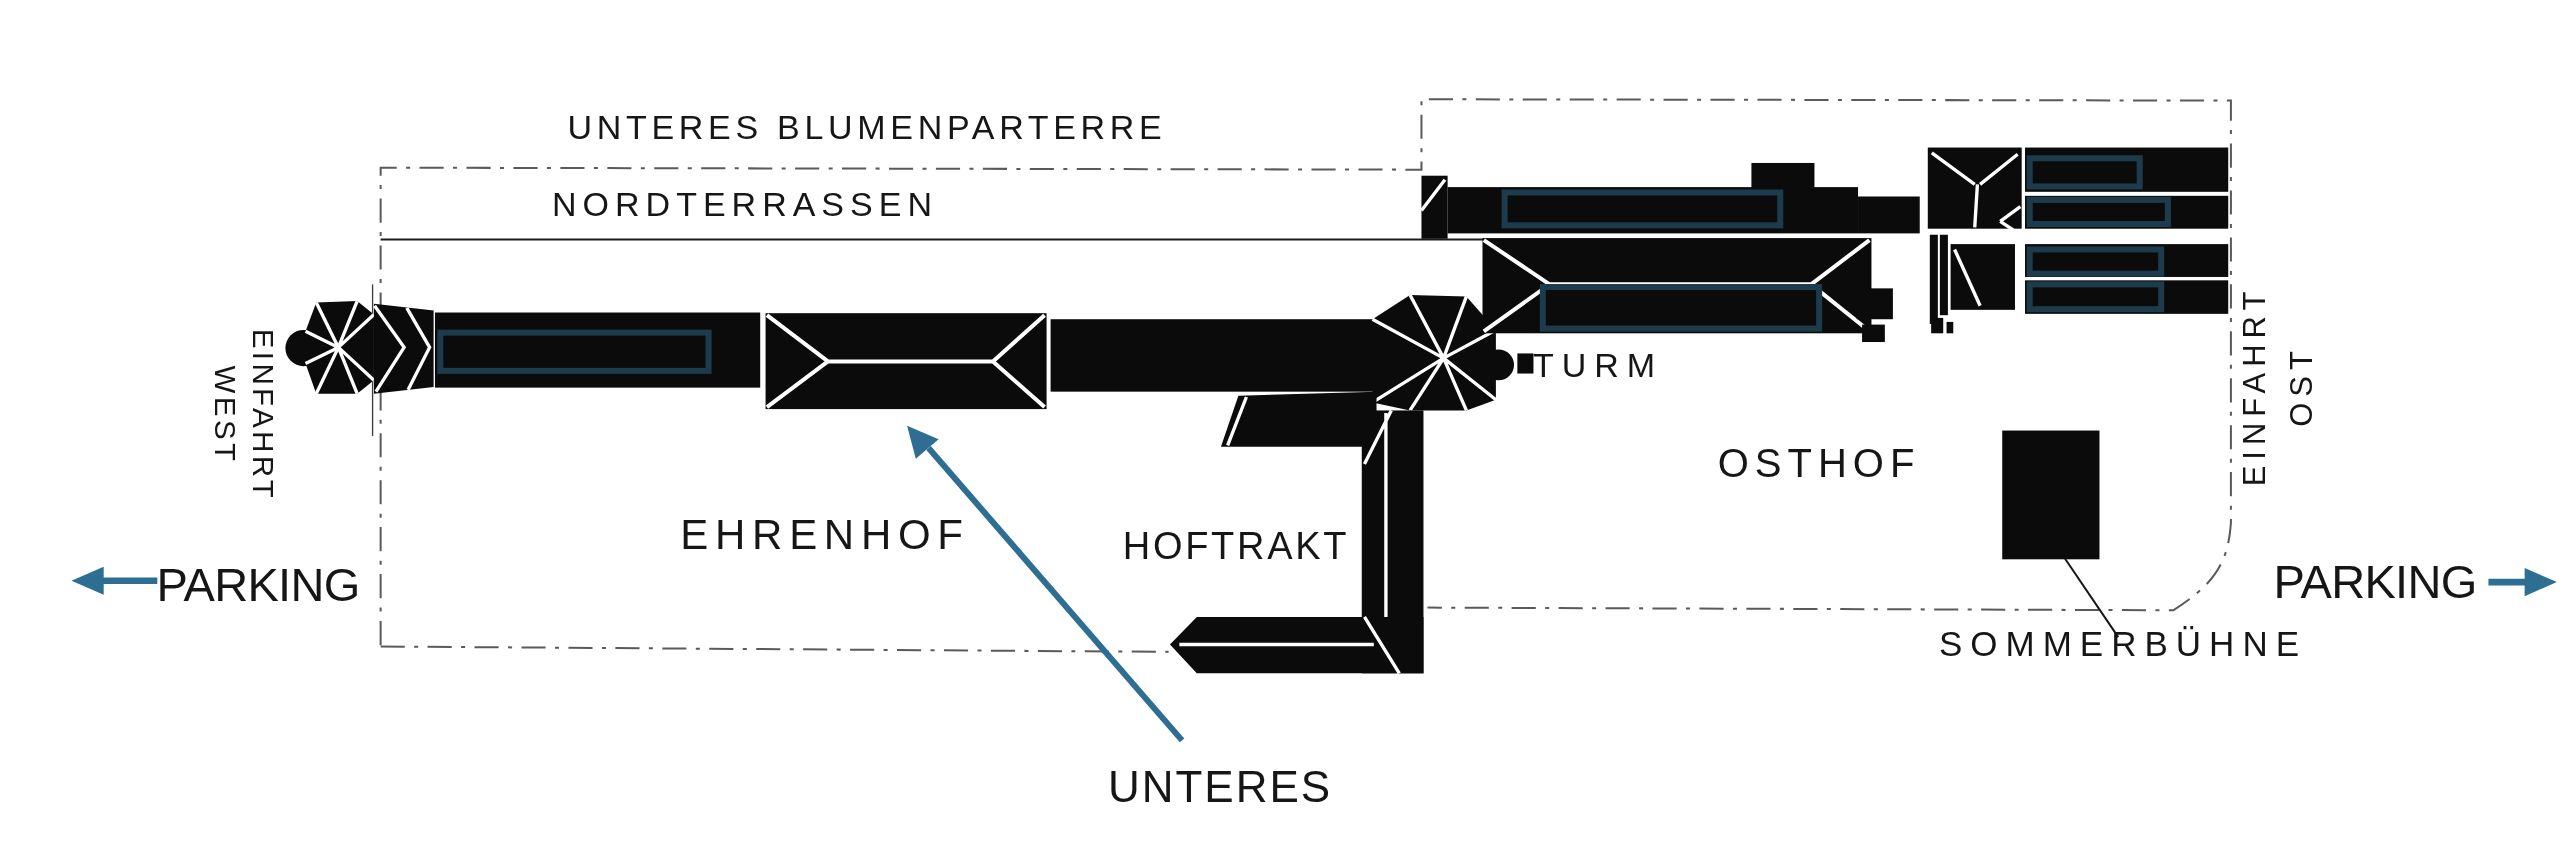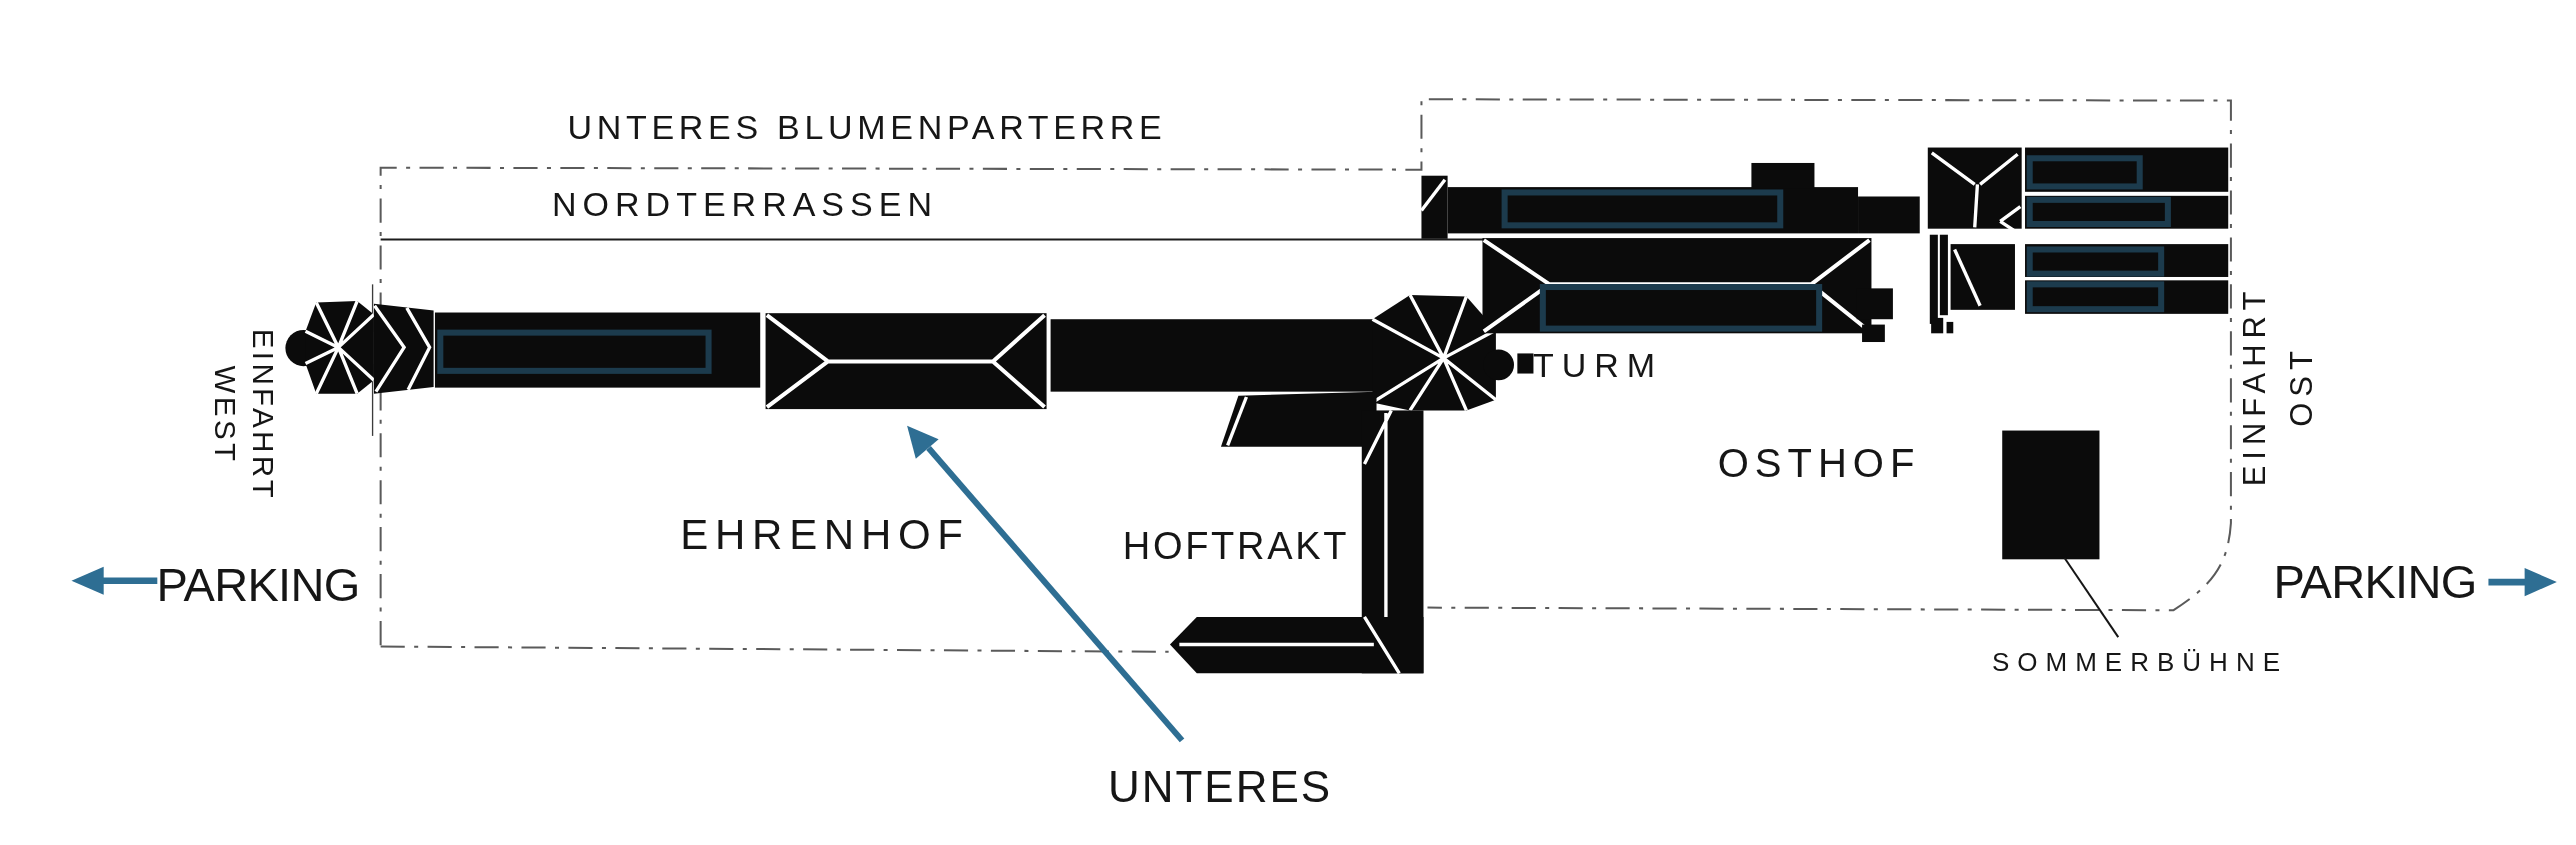--- a/index.html
+++ b/index.html
@@ -106,21 +106,21 @@
   <div class="lbl" style="left:867px;top:127px;font-size:34px;letter-spacing:4.7px;">UNTERES BLUMENPARTERRE</div>
 
   <div class="lbl" style="left:745px;top:204px;font-size:34px;letter-spacing:6px;">NORDTERRASSEN</div>
 
 
 
   <div class="lbl" style="left:1598px;top:365px;font-size:34px;letter-spacing:8px;">TURM</div>
 
   <div class="lbl" style="left:1819px;top:463px;font-size:40px;letter-spacing:6px;text-align:center;">OSTHOF</div>
 
-  <div class="lbl" style="left:2123px;top:662px;font-size:26px;letter-spacing:8px;margin-left:17px;">SOMMERBÜHNE</div>
+  <div class="lbl" style="left:2123px;top:644px;font-size:35px;letter-spacing:8px;">SOMMERBÜHNE</div>
 
   <div class="lbl" style="left:1236px;top:547px;font-size:38px;letter-spacing:2.7px;">HOFTRAKT</div>
 
   <div class="lbl" style="left:825px;top:521px;font-size:42px;letter-spacing:6.7px;margin-top:14px;">EHRENHOF</div>
 
   <div class="lbl" style="left:1220px;top:786px;font-size:44px;letter-spacing:2px;">UNTERES</div>
 
   <div class="lbl" style="left:258px;top:585px;font-size:47px;letter-spacing:-0.7px;">PARKING</div>
 
   <div class="lbl" style="left:2375px;top:582px;font-size:47px;letter-spacing:-0.7px;">PARKING</div>

